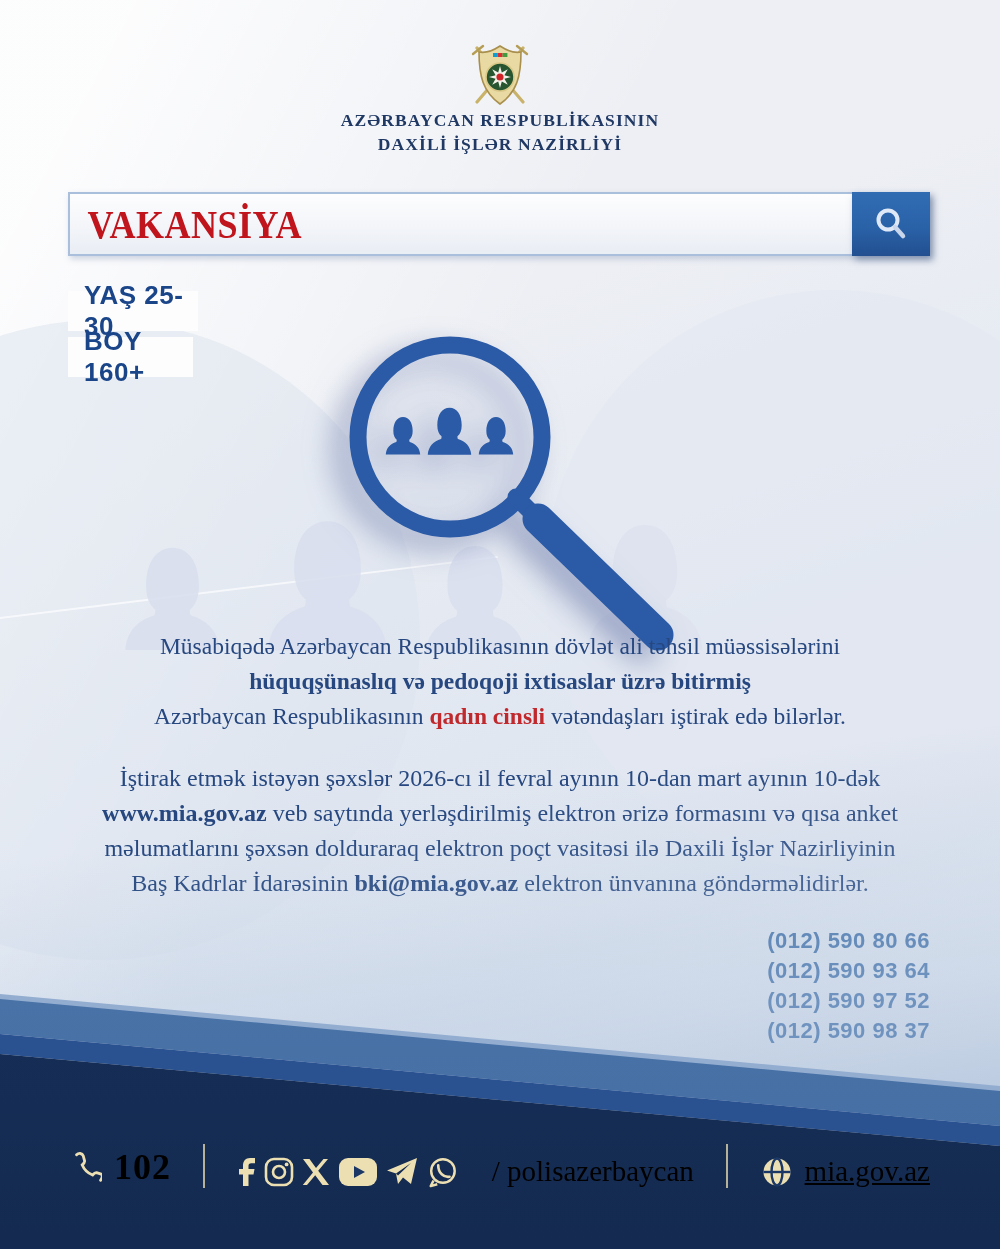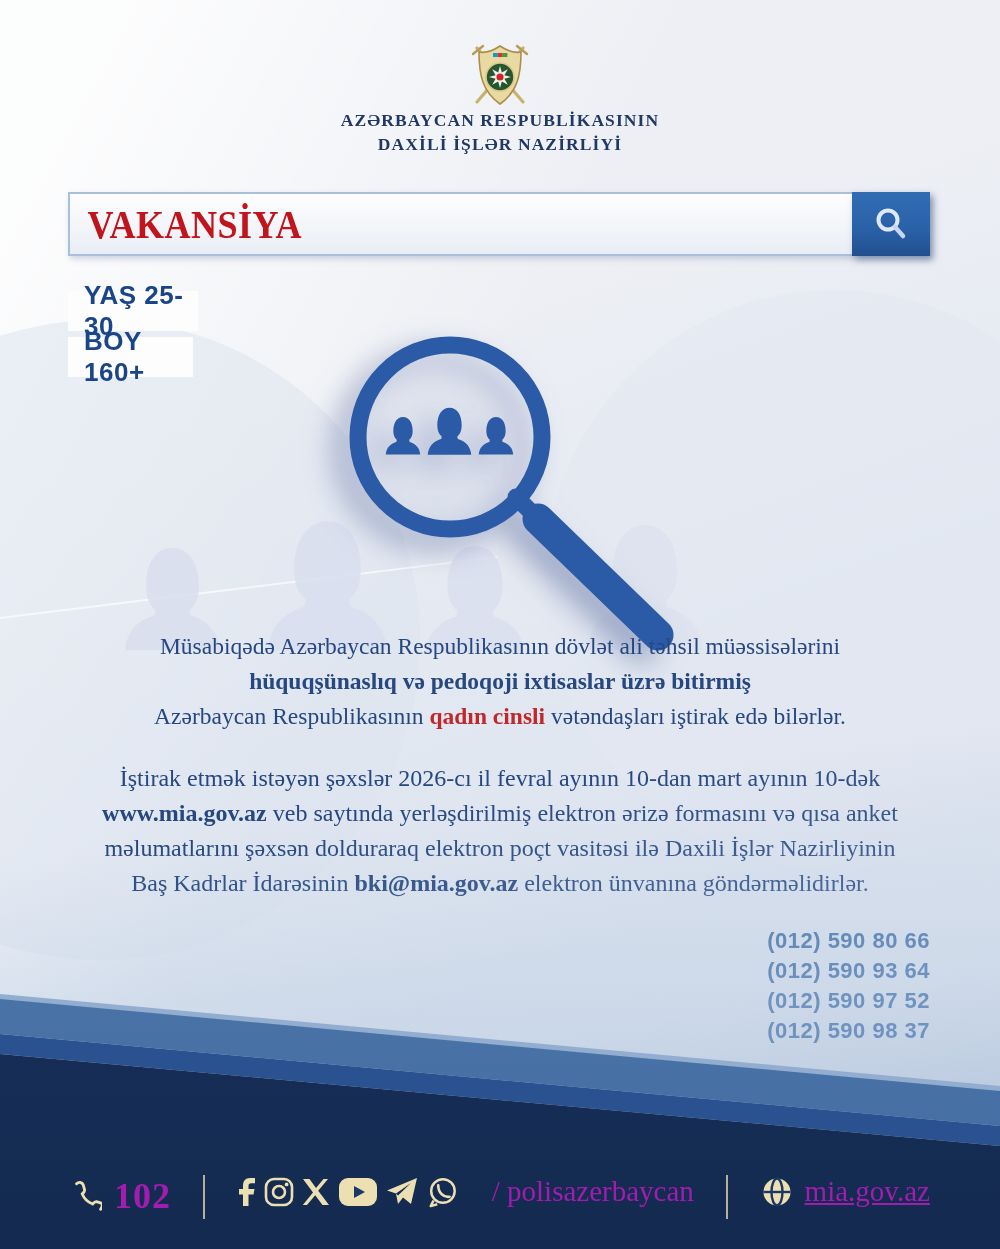--- a/index.html
+++ b/index.html
@@ -58,22 +58,22 @@
     font-family:"Liberation Sans",sans-serif;font-weight:bold;font-size:22px;
     line-height:30px;color:#3e6da6;letter-spacing:.5px;}
   
   .band{position:absolute;inset:0;}
   .band-edge{background:#93add0;clip-path:polygon(0px 994px,1000px 1086px,1000px 1093px,0px 1001px);}
   .band-mid{background:linear-gradient(180deg,#5d86b8,#446ea3);clip-path:polygon(0px 999px,1000px 1091px,1000px 1126px,0px 1034px);}
   .band-navy{background:#2a5190;clip-path:polygon(0px 1034px,1000px 1126px,1000px 1146px,0px 1054px);}
   .band-dark{background:linear-gradient(180deg,#1e4073 0%,#1a3766 38%,#142a50 100%);
     clip-path:polygon(0px 1054px,1000px 1146px,1000px 1249px,0px 1249px);}
   
-  .footer-row{position:absolute;left:70px;top:1175px;width:860px;height:58px;
-    display:flex;align-items:flex-start;justify-content:space-between;color:#a21caf;}
+  .footer-row{position:absolute;left:70px;top:1130px;width:860px;height:58px;
+    display:flex;align-items:flex-end;justify-content:space-between;color:#000000;}
   .f-group{display:flex;align-items:center;gap:12px;}
   .f-102{font-size:36px;font-weight:bold;letter-spacing:1px;}
   .f-div{width:2px;height:44px;background:rgba(236,223,178,.75);}
   .social-icons{display:flex;align-items:center;gap:8px;}
   .f-handle{font-size:29px;margin-left:22px;white-space:nowrap;}
   .f-site{font-size:29px;text-decoration:underline;}
   .ic{display:block;}
 </style>
 </head>
 <body>

